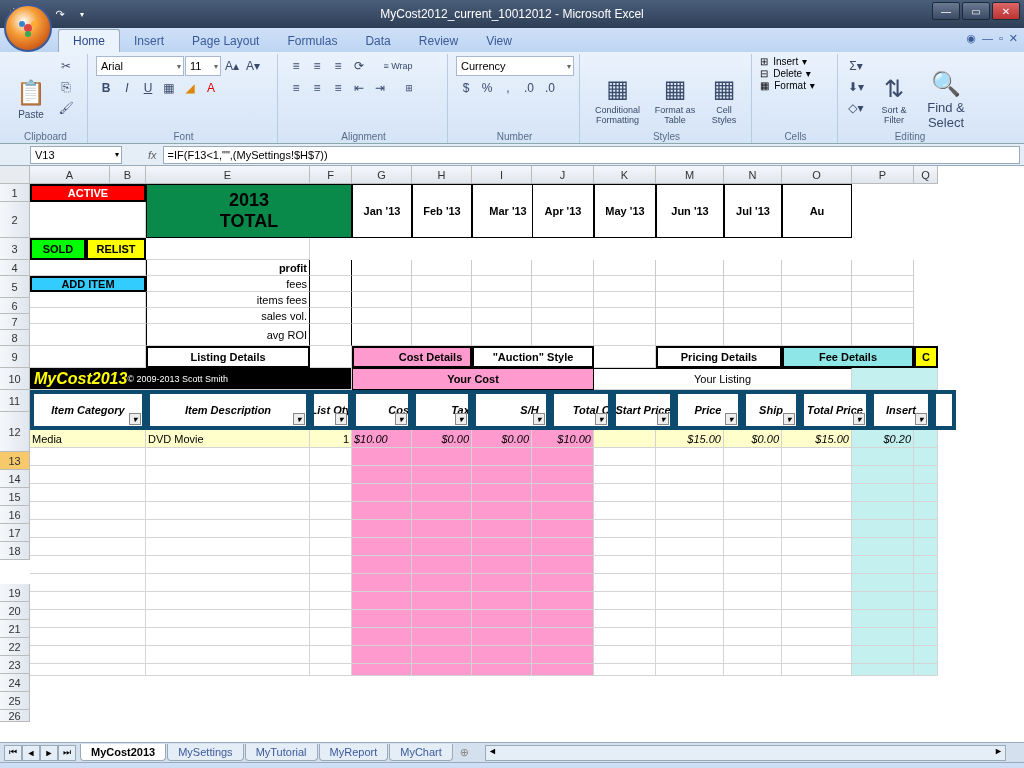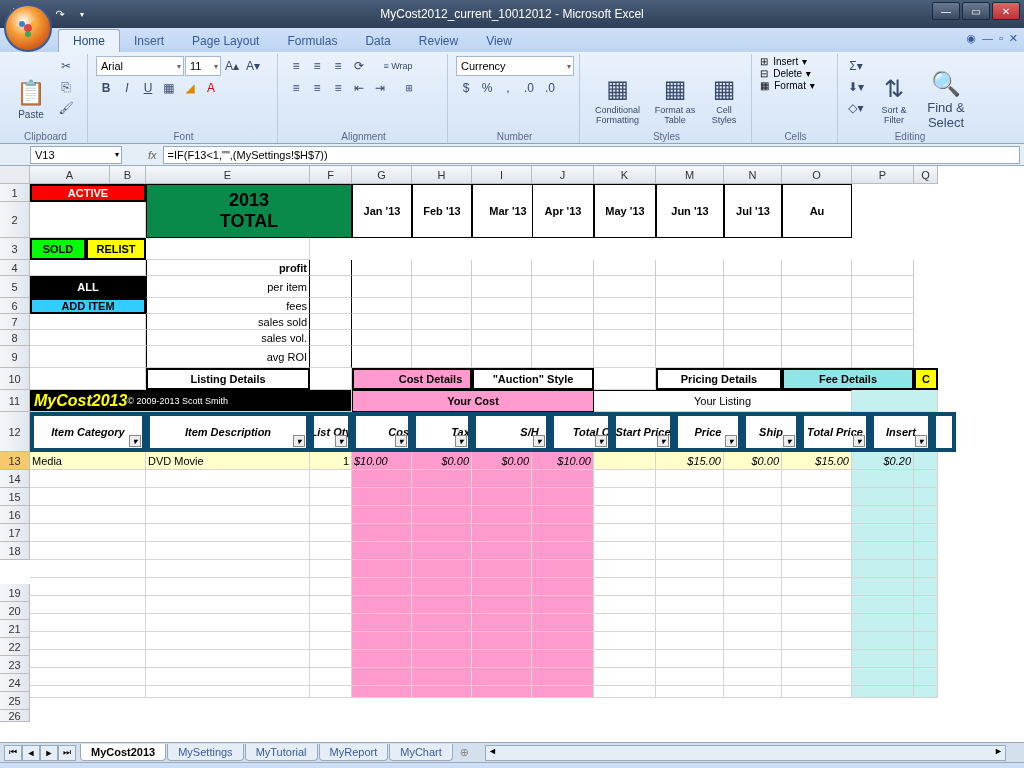--- a/index.html
+++ b/index.html
@@ -354,51 +354,37 @@
         <div class="cell " style="width: 60px; height: 16px; border-right: 1px solid rgb(204, 204, 204);"></div>
         <div class="cell " style="width: 60px; height: 16px; border-right: 1px solid rgb(204, 204, 204);"></div>
         <div class="cell " style="width: 60px; height: 16px; border-right: 1px solid rgb(204, 204, 204);"></div>
         <div class="cell " style="width: 62px; height: 16px; border-right: 1px solid rgb(204, 204, 204);"></div>
         <div class="cell " style="width: 62px; height: 16px; border-right: 1px solid rgb(204, 204, 204);"></div>
         <div class="cell " style="width: 68px; height: 16px; border-right: 1px solid rgb(204, 204, 204);"></div>
         <div class="cell " style="width: 58px; height: 16px; border-right: 1px solid rgb(204, 204, 204);"></div>
         <div class="cell " style="width: 70px; height: 16px; border-right: 1px solid rgb(204, 204, 204);"></div>
         <div class="cell " style="width: 62px; height: 16px; border-right: 1px solid rgb(204, 204, 204);"></div>
       </div>
-      <div class="grow" style="height: 22px;">
-        <div class="cell btn-all" style="width: 116px; height: 22px;">ALL</div>
-        <div class="cell r-align" style="width: 164px; height: 22px; font-weight: normal; border-left: 1px solid rgb(0, 0, 0); border-right: 1px solid rgb(0, 0, 0);">per item</div>
-        <div class="cell " style="width: 42px; height: 22px; border-right: 1px solid rgb(0, 0, 0);"></div>
-        <div class="cell " style="width: 60px; height: 22px; border-right: 1px solid rgb(204, 204, 204);"></div>
-        <div class="cell " style="width: 60px; height: 22px; border-right: 1px solid rgb(204, 204, 204);"></div>
-        <div class="cell " style="width: 60px; height: 22px; border-right: 1px solid rgb(204, 204, 204);"></div>
-        <div class="cell " style="width: 62px; height: 22px; border-right: 1px solid rgb(204, 204, 204);"></div>
-        <div class="cell " style="width: 62px; height: 22px; border-right: 1px solid rgb(204, 204, 204);"></div>
-        <div class="cell " style="width: 68px; height: 22px; border-right: 1px solid rgb(204, 204, 204);"></div>
-        <div class="cell " style="width: 58px; height: 22px; border-right: 1px solid rgb(204, 204, 204);"></div>
-        <div class="cell " style="width: 70px; height: 22px; border-right: 1px solid rgb(204, 204, 204);"></div>
-        <div class="cell " style="width: 62px; height: 22px; border-right: 1px solid rgb(204, 204, 204);"></div>
-      </div>
       <div class="grow" style="height: 16px;">
         <div class="cell btn-add" style="width: 116px; height: 16px;">ADD ITEM</div>
         <div class="cell r-align" style="width: 164px; height: 16px; font-weight: normal; border-left: 1px solid rgb(0, 0, 0); border-right: 1px solid rgb(0, 0, 0);">fees</div>
         <div class="cell " style="width: 42px; height: 16px; border-right: 1px solid rgb(0, 0, 0);"></div>
         <div class="cell " style="width: 60px; height: 16px; border-right: 1px solid rgb(204, 204, 204);"></div>
         <div class="cell " style="width: 60px; height: 16px; border-right: 1px solid rgb(204, 204, 204);"></div>
         <div class="cell " style="width: 60px; height: 16px; border-right: 1px solid rgb(204, 204, 204);"></div>
         <div class="cell " style="width: 62px; height: 16px; border-right: 1px solid rgb(204, 204, 204);"></div>
         <div class="cell " style="width: 62px; height: 16px; border-right: 1px solid rgb(204, 204, 204);"></div>
         <div class="cell " style="width: 68px; height: 16px; border-right: 1px solid rgb(204, 204, 204);"></div>
         <div class="cell " style="width: 58px; height: 16px; border-right: 1px solid rgb(204, 204, 204);"></div>
         <div class="cell " style="width: 70px; height: 16px; border-right: 1px solid rgb(204, 204, 204);"></div>
         <div class="cell " style="width: 62px; height: 16px; border-right: 1px solid rgb(204, 204, 204);"></div>
       </div>
       <div class="grow" style="height: 16px;">
         <div class="cell " style="width: 116px; height: 16px;"></div>
-        <div class="cell r-align" style="width: 164px; height: 16px; font-weight: normal; border-left: 1px solid rgb(0, 0, 0); border-right: 1px solid rgb(0, 0, 0);">sales sold</div>
+        <div class="cell r-align" style="width: 164px; height: 16px; font-weight: normal; border-left: 1px solid rgb(0, 0, 0); border-right: 1px solid rgb(0, 0, 0);">items fees</div>
         <div class="cell " style="width: 42px; height: 16px; border-right: 1px solid rgb(0, 0, 0);"></div>
         <div class="cell " style="width: 60px; height: 16px; border-right: 1px solid rgb(204, 204, 204);"></div>
         <div class="cell " style="width: 60px; height: 16px; border-right: 1px solid rgb(204, 204, 204);"></div>
         <div class="cell " style="width: 60px; height: 16px; border-right: 1px solid rgb(204, 204, 204);"></div>
         <div class="cell " style="width: 62px; height: 16px; border-right: 1px solid rgb(204, 204, 204);"></div>
         <div class="cell " style="width: 62px; height: 16px; border-right: 1px solid rgb(204, 204, 204);"></div>
         <div class="cell " style="width: 68px; height: 16px; border-right: 1px solid rgb(204, 204, 204);"></div>
         <div class="cell " style="width: 58px; height: 16px; border-right: 1px solid rgb(204, 204, 204);"></div>
         <div class="cell " style="width: 70px; height: 16px; border-right: 1px solid rgb(204, 204, 204);"></div>
         <div class="cell " style="width: 62px; height: 16px; border-right: 1px solid rgb(204, 204, 204);"></div>

